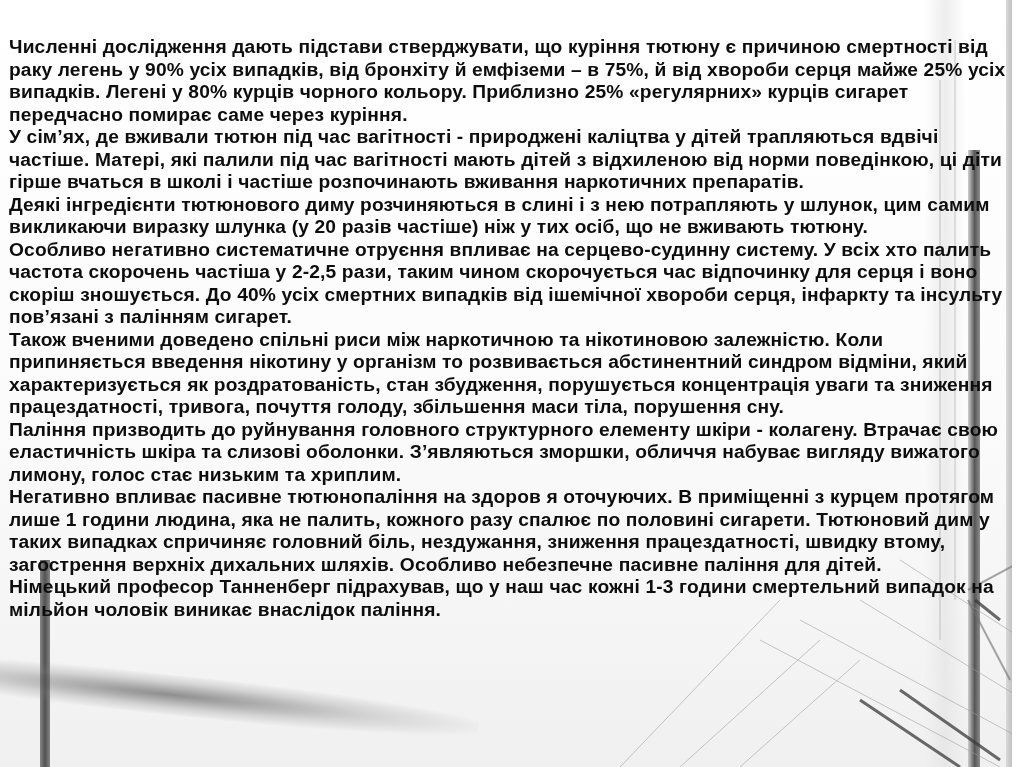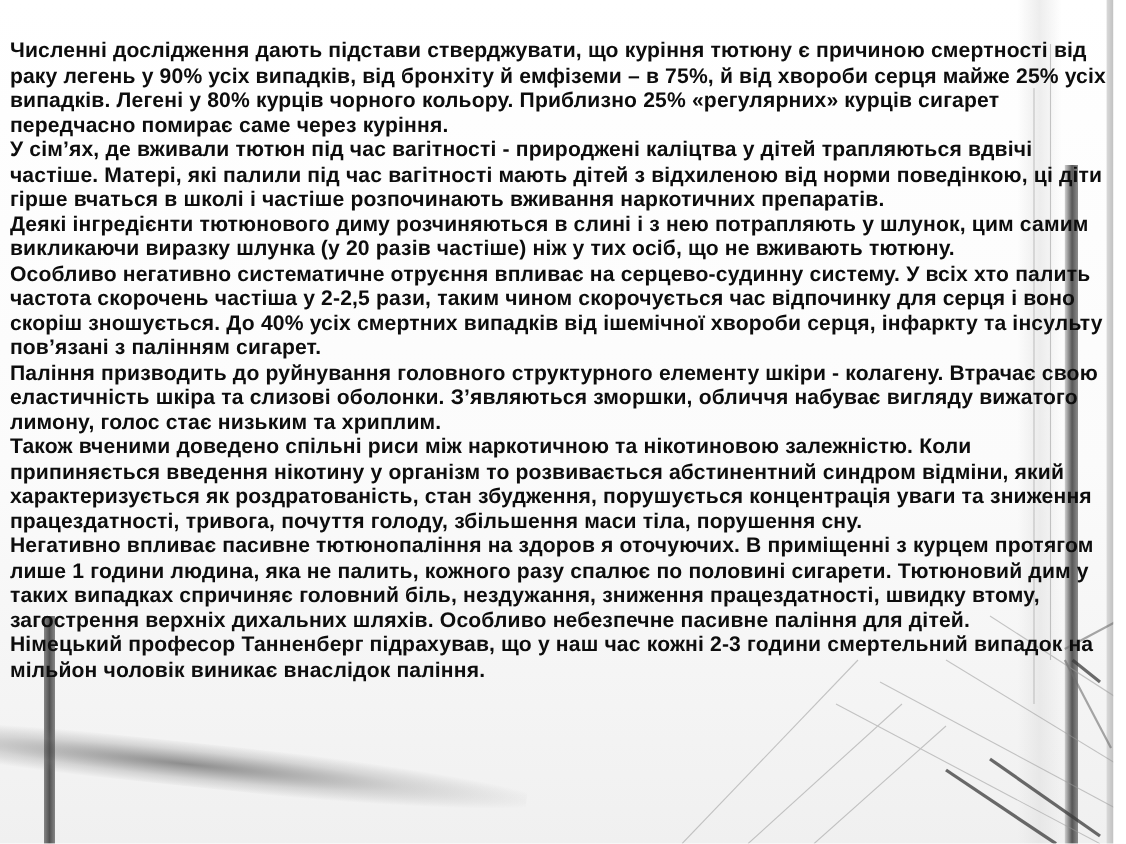--- a/index.html
+++ b/index.html
@@ -119,18 +119,18 @@
         <line x1="968" y1="600" x2="1010" y2="680"></line>
       </g>
     </svg>
   </div>
 
   <div class="text-block">
     <p>Численні дослідження дають підстави стверджувати, що куріння тютюну є причиною смертності від раку легень у 90% усіх випадків, від бронхіту й емфіземи – в 75%, й від хвороби серця майже 25% усіх випадків. Легені у 80% курців чорного кольору. Приблизно 25% «регулярних» курців сигарет передчасно помирає саме через куріння.</p>
     <p>У сім’ях, де вживали тютюн під час вагітності - природжені каліцтва у дітей трапляються вдвічі частіше. Матері, які палили під час вагітності мають дітей з відхиленою від норми поведінкою, ці діти гірше вчаться в школі і частіше розпочинають вживання наркотичних препаратів.</p>
     <p>Деякі інгредієнти тютюнового диму розчиняються в слині і з нею потрапляють у шлунок, цим самим викликаючи виразку шлунка (у 20 разів частіше) ніж у тих осіб, що не вживають тютюну.</p>
     <p>Особливо негативно систематичне отруєння впливає на серцево-судинну систему. У всіх хто палить частота скорочень частіша у 2-2,5 рази, таким чином скорочується час відпочинку для серця і воно скоріш зношується. До 40% усіх смертних випадків від ішемічної хвороби серця, інфаркту та інсульту пов’язані з палінням сигарет.</p>
+    <p>Також вченими доведено спільні риси між наркотичною та нікотиновою залежністю. Коли припиняється введення нікотину у організм то розвивається абстинентний синдром відміни, який характеризується як роздратованість, стан збудження, порушується концентрація уваги та зниження працездатності, тривога, почуття голоду, збільшення маси тіла, порушення сну.</p>
     <p>Паління призводить до руйнування головного структурного елементу шкіри - колагену. Втрачає свою еластичність шкіра та слизові оболонки. З’являються зморшки, обличчя набуває вигляду вижатого лимону, голос стає низьким та хриплим.</p>
-    <p>Також вченими доведено спільні риси між наркотичною та нікотиновою залежністю. Коли припиняється введення нікотину у організм то розвивається абстинентний синдром відміни, який характеризується як роздратованість, стан збудження, порушується концентрація уваги та зниження працездатності, тривога, почуття голоду, збільшення маси тіла, порушення сну.</p>
     <p>Негативно впливає пасивне тютюнопаління на здоров я оточуючих. В приміщенні з курцем протягом лише 1 години людина, яка не палить, кожного разу спалює по половині сигарети. Тютюновий дим у таких випадках спричиняє головний біль, нездужання, зниження працездатності, швидку втому, загострення верхніх дихальних шляхів. Особливо небезпечне пасивне паління для дітей.</p>
-    <p>Німецький професор Танненберг підрахував, що у наш час кожні 2-3 години смертельний випадок на мільйон чоловік виникає внаслідок паління.</p>
+    <p>Німецький професор Танненберг підрахував, що у наш час кожні 1-3 години смертельний випадок на мільйон чоловік виникає внаслідок паління.</p>
   </div>
 </div>
 
 </body></html>

